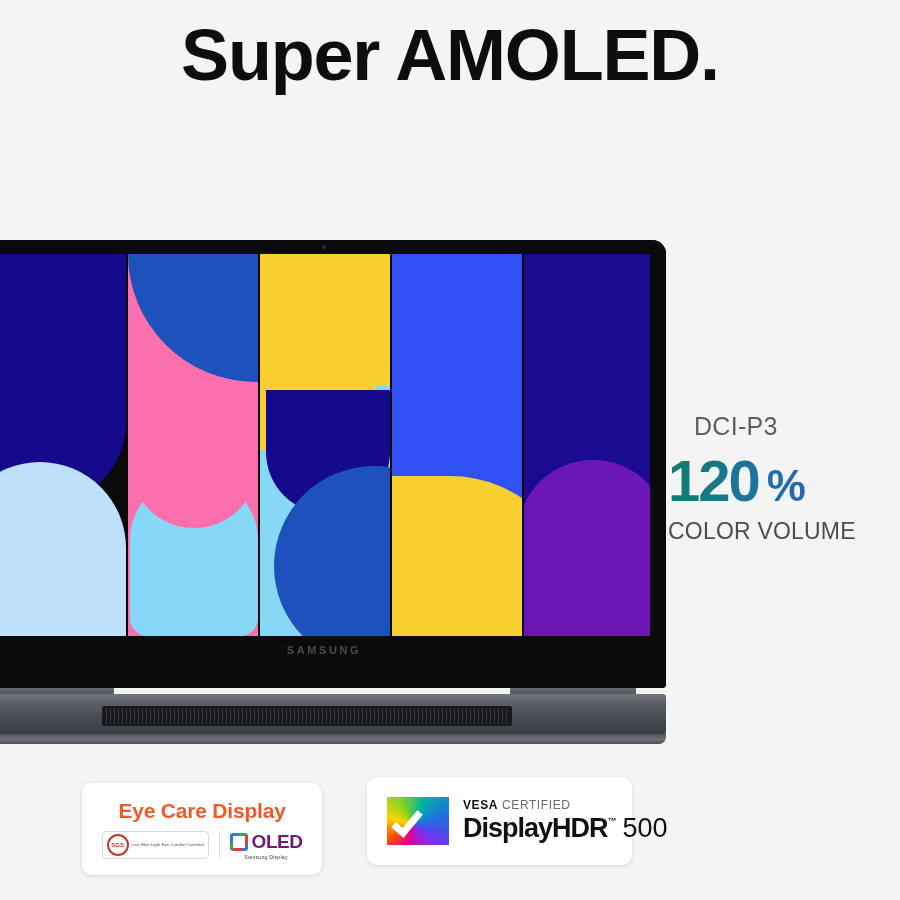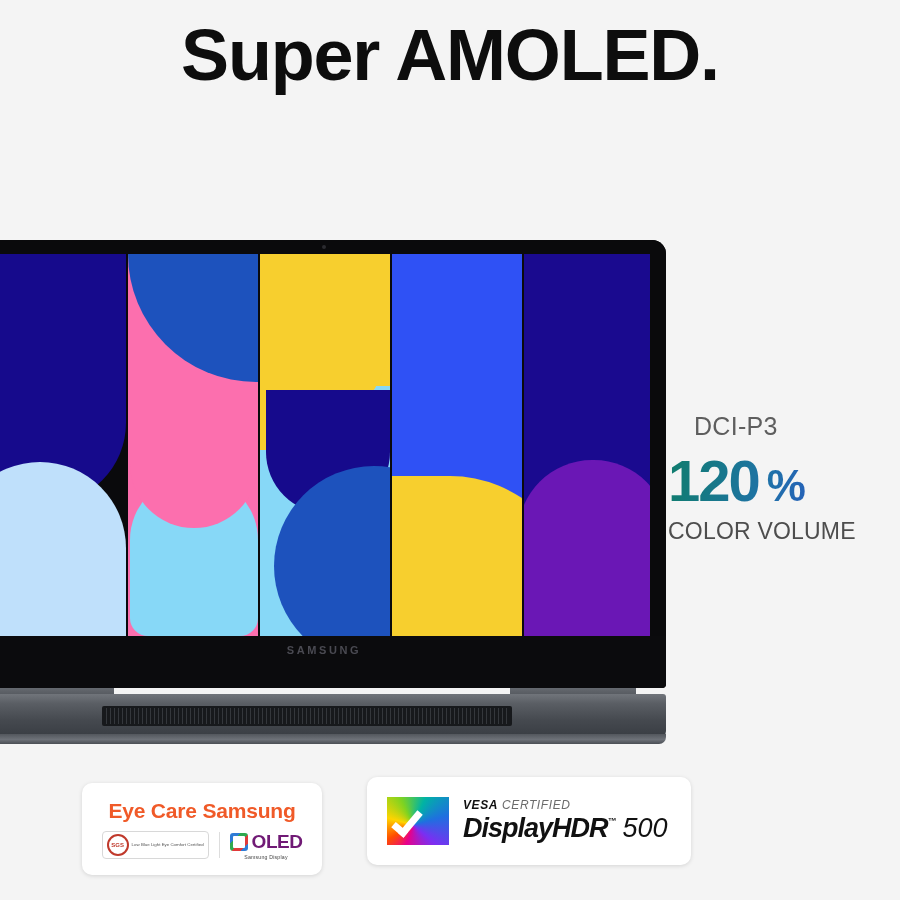--- a/index.html
+++ b/index.html
@@ -185,24 +185,23 @@
     width:18px; height:18px; border-radius:3px;
     background:linear-gradient(135deg,#2e7bd6 0%,#2e7bd6 30%,#2fa84f 30%,#2fa84f 55%,#e03a3a 55%,#e03a3a 78%,#2e7bd6 78%);
     padding:3px;
   }
   .oled-mark i { display:block; width:100%; height:100%; background:#fff; border-radius:1px; }
   .oled-word { font-size:19px; font-weight:700; color:#701a75; letter-spacing:-.5px; }
   .oled-sub { font-size:5.2px; color:#444; letter-spacing:.2px; margin-top:1px; }
 
   .badge-vesa {
     left:367px; top:777px;
-    width:324px; height:88px;
+    width:265px; height:88px;
     display:flex; align-items:center; gap:14px;
     padding:0 20px;
-    font-style:italic;
   }
   .vesa-mark {
     width:62px; height:48px; flex:0 0 auto;
     background:
       conic-gradient(from 200deg at 42% 58%,
         #e8008a 0deg, #ff4d00 40deg, #ffd400 85deg,
         #7ed321 135deg, #00b3a4 185deg, #1f6fe0 235deg,
         #7a2ff2 290deg, #e8008a 360deg);
     position:relative; overflow:hidden;
   }
@@ -293,21 +292,21 @@
 <div class="spec">
   <div class="spec-label">DCI-P3</div>
   <div class="spec-value">
     <span class="spec-num">120</span>
     <span class="spec-pct">%</span>
   </div>
   <div class="spec-sub">COLOR VOLUME</div>
 </div>
 
 <div class="badge badge-eye">
-  <div class="eye-title">Eye Care Samsung</div>
+  <div class="eye-title">Eye Care Display</div>
   <div class="eye-row">
 
     <div class="sgs">
       <div class="sgs-seal">SGS</div>
       <div class="sgs-txt">Low Blue Light Eye Comfort Certified</div>
     </div>
 
     <div class="eye-divider"></div>
 
     <div class="oled-block">

